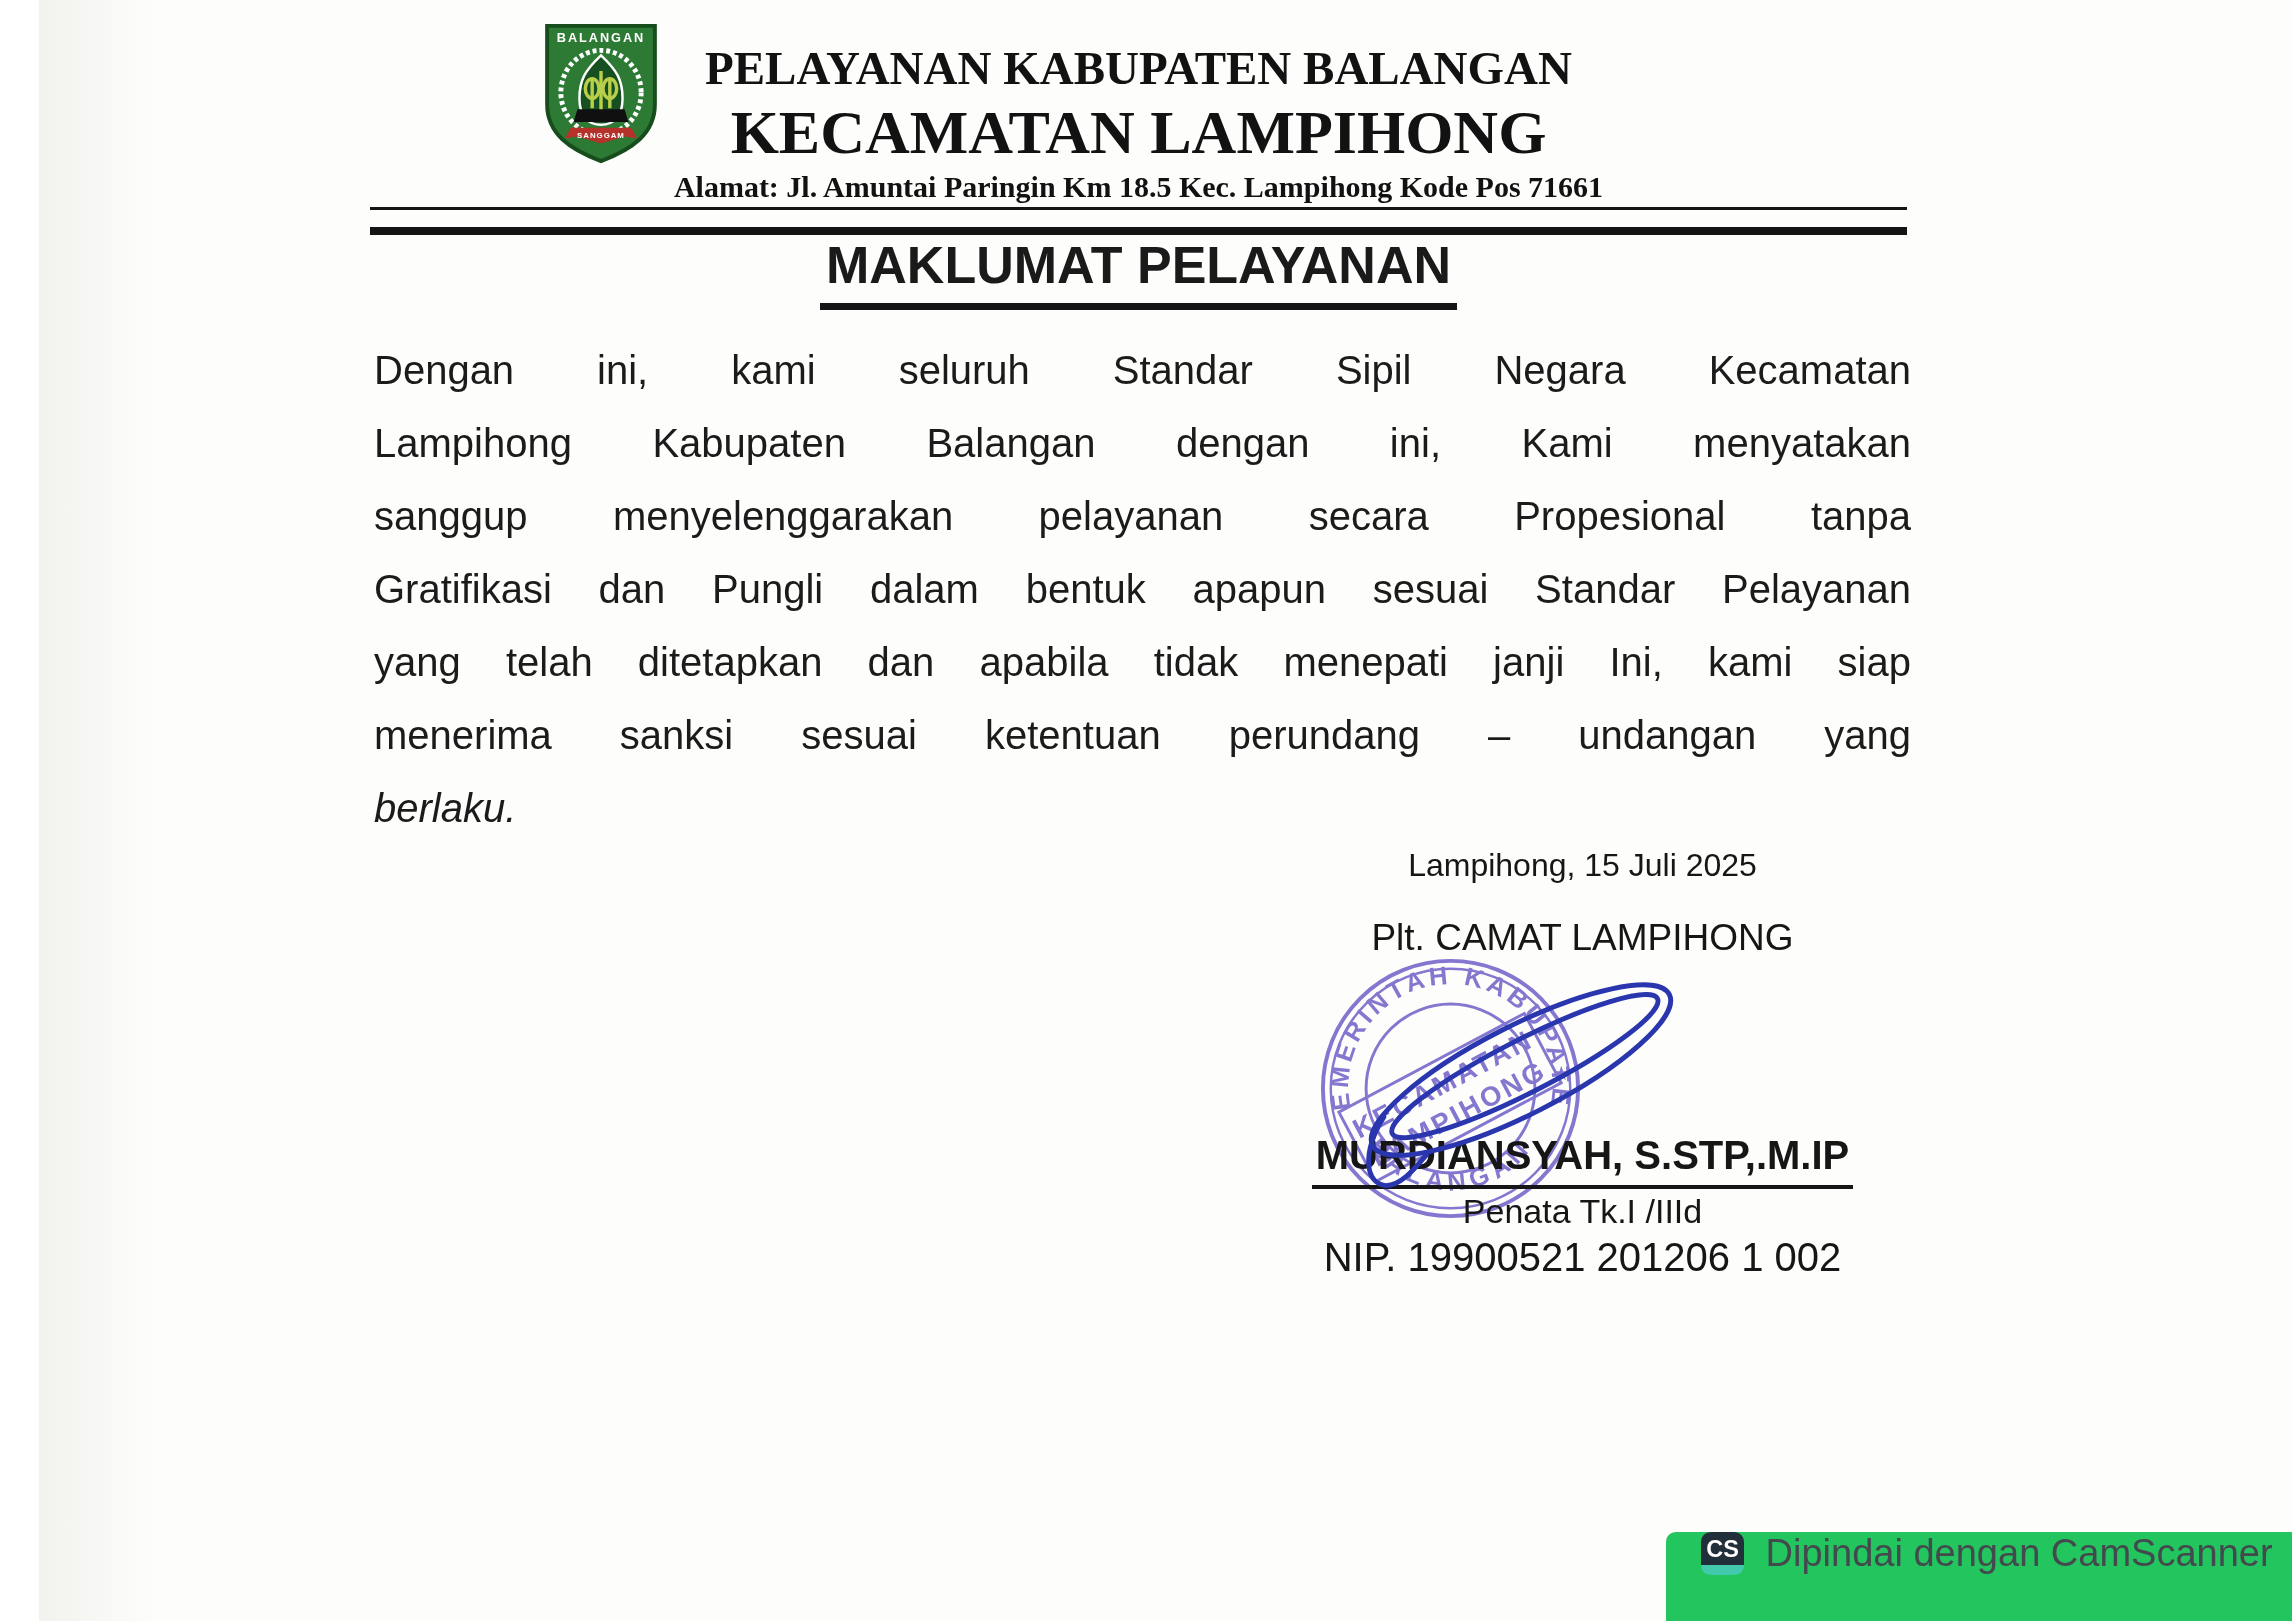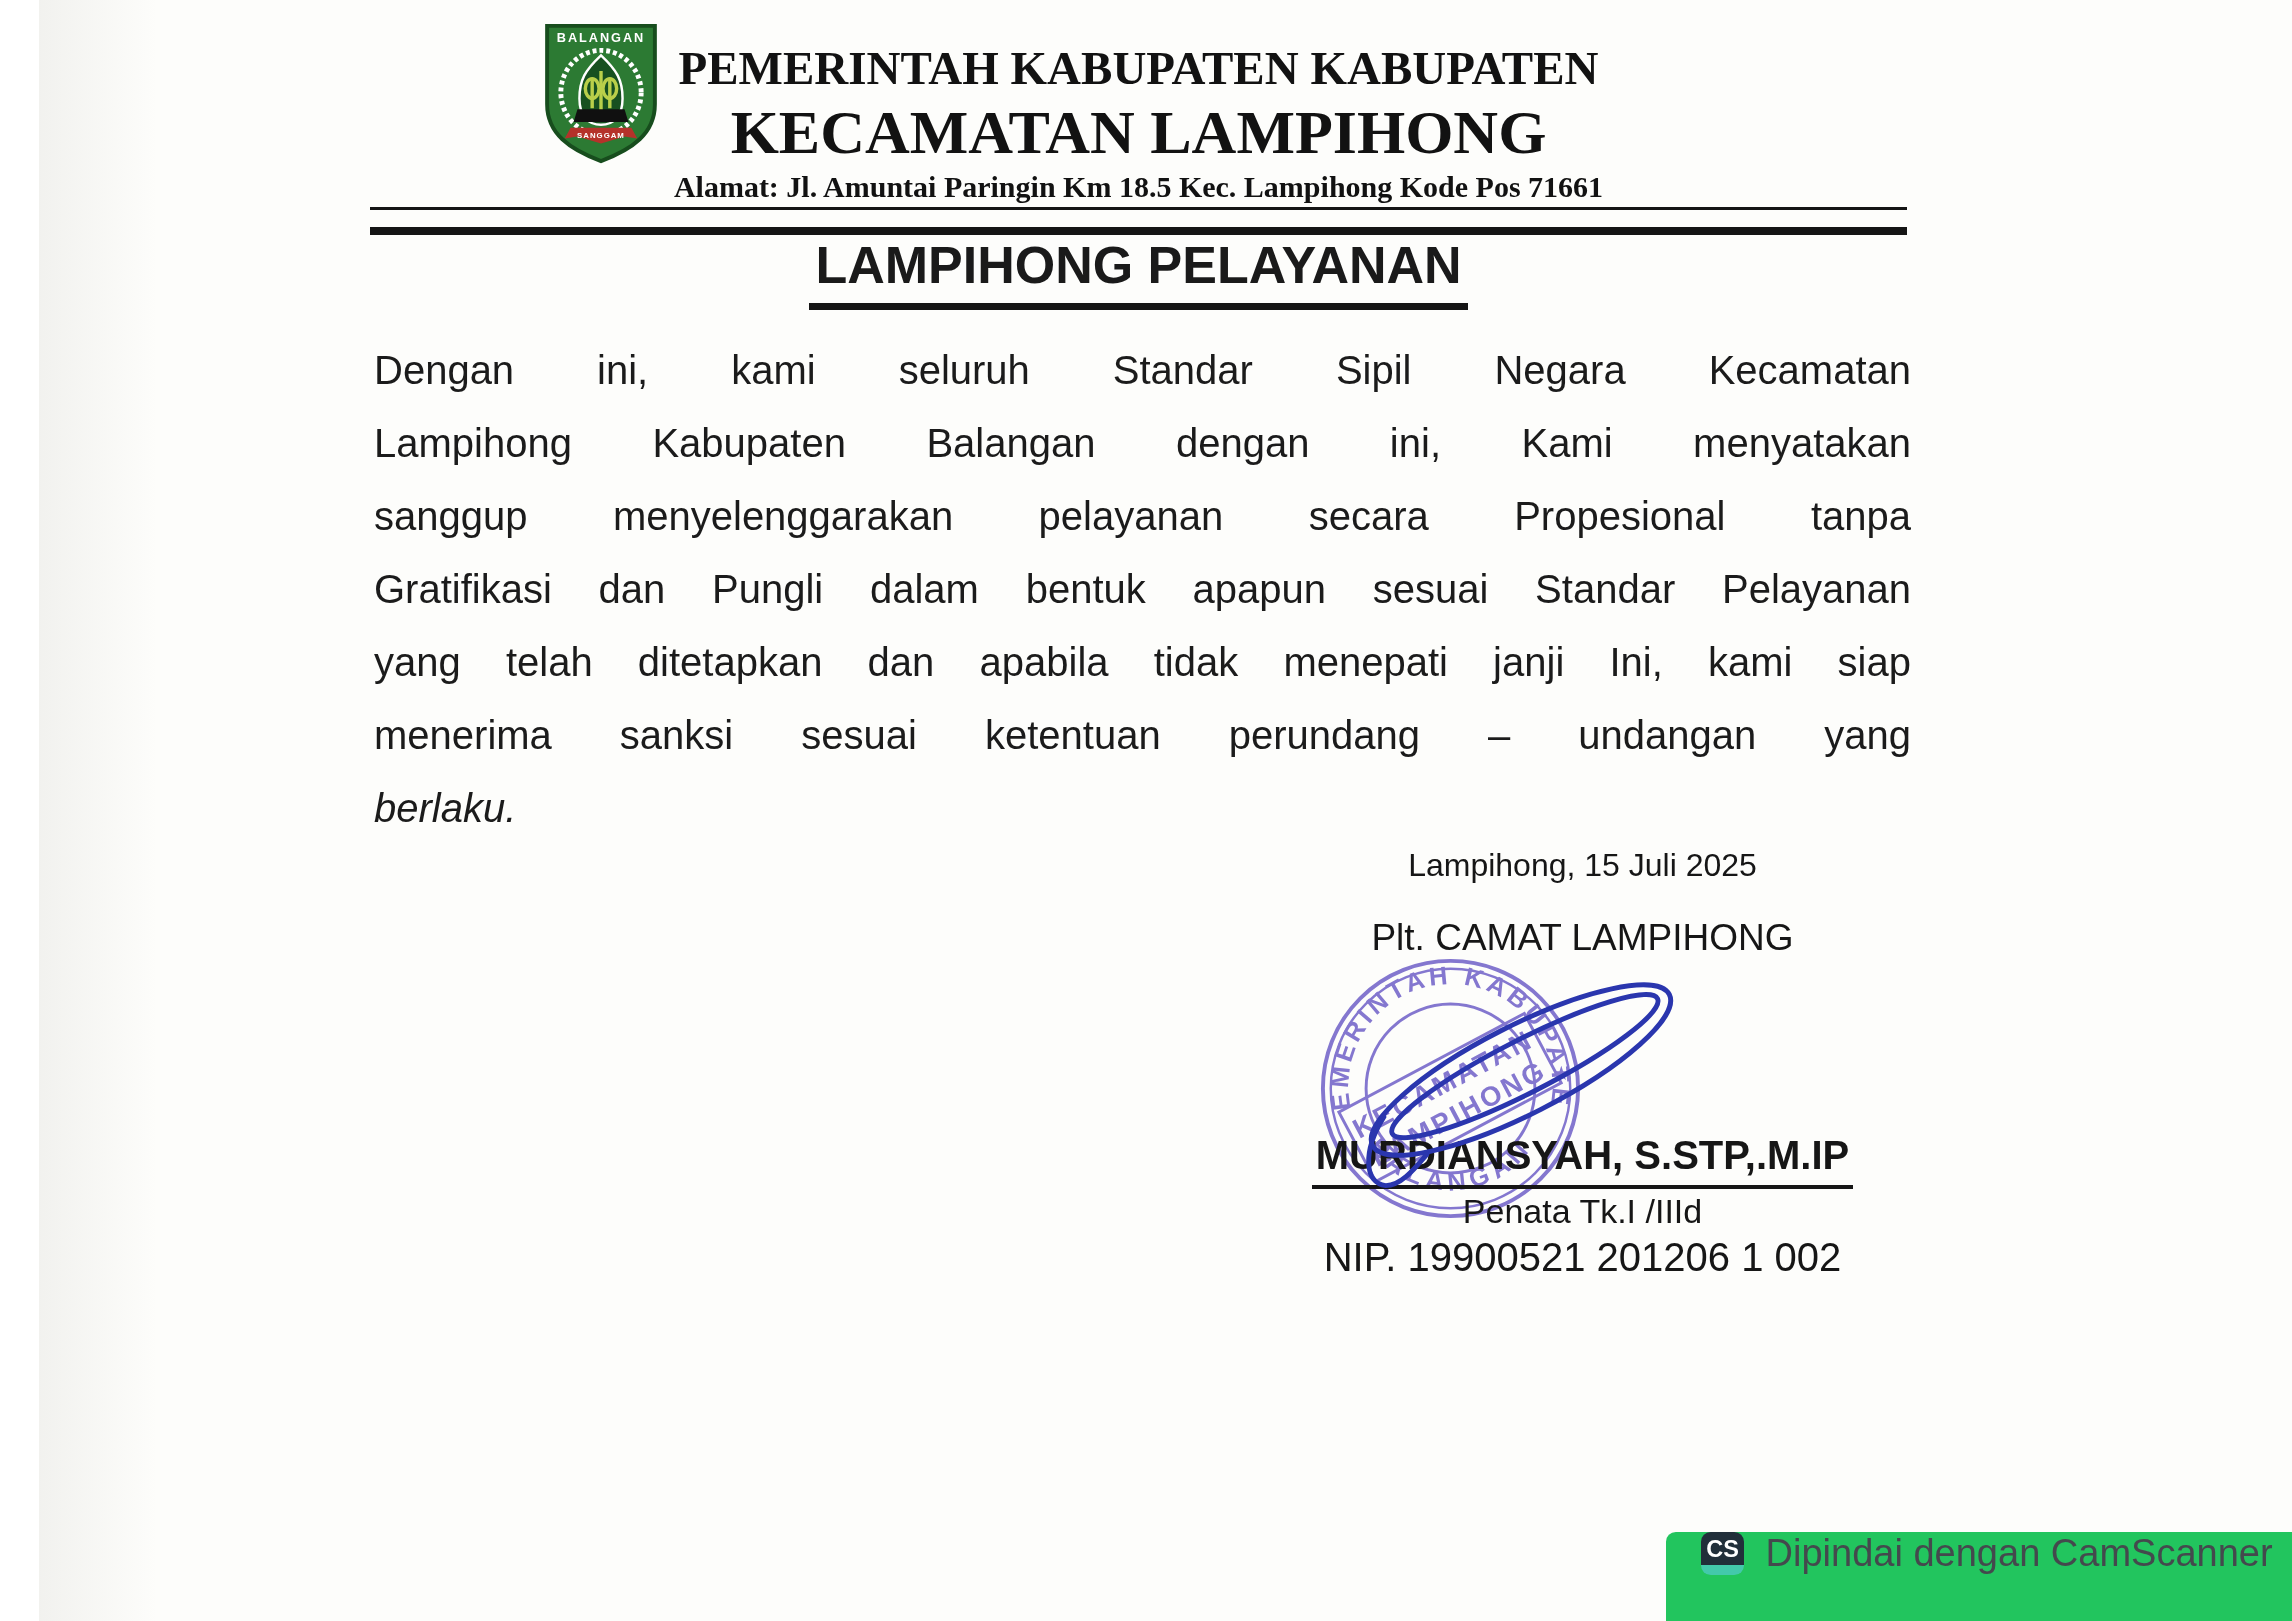--- a/index.html
+++ b/index.html
@@ -70,28 +70,28 @@
       <ellipse cx="52" cy="70" rx="7" ry="10"></ellipse>
       <ellipse cx="70" cy="70" rx="7" ry="10"></ellipse>
       <path d="M52,60 V90 M70,60 V90 M61,52 V97"></path>
     </g>
     <path d="M37,91 L85,91 L89,104 L33,104 Z" fill="#101010"></path>
     <path d="M30,110 L92,110 L98,121 L85,119 L61,126 L37,119 L24,121 Z" fill="#b5322a"></path>
     <text x="61" y="120" text-anchor="middle" font-size="8" font-weight="bold" fill="#ffffff" letter-spacing="1" font-family="Liberation Sans, sans-serif">SANGGAM</text>
   </svg>
 
   <div class="hdr-text">
-    <div class="gov">PEMERINTAH KABUPATEN KABUPATEN</div>
+    <div class="gov">PELAYANAN KABUPATEN BALANGAN</div>
     <div class="dist">KECAMATAN LAMPIHONG</div>
     <div class="addr">Alamat: Jl. Amuntai Paringin Km 18.5 Kec. Lampihong Kode Pos 71661</div>
   </div>
   <div class="rule"></div>
 
   <div class="title-wrap">
-    <span class="title">LAMPIHONG PELAYANAN</span>
+    <span class="title">MAKLUMAT PELAYANAN</span>
   </div>
 
   <div class="para">
     <div class="jline">Dengan ini, kami seluruh Standar Sipil Negara Kecamatan</div>
     <div class="jline">Lampihong Kabupaten Balangan dengan ini, Kami menyatakan</div>
     <div class="jline">sanggup menyelenggarakan pelayanan secara Propesional tanpa</div>
     <div class="jline">Gratifikasi dan Pungli dalam bentuk apapun sesuai Standar Pelayanan</div>
     <div class="jline">yang telah ditetapkan dan apabila tidak menepati janji Ini, kami siap</div>
     <div class="jline">menerima sanksi sesuai ketentuan perundang – undangan yang</div>
     <div class="jline last">berlaku.</div>

